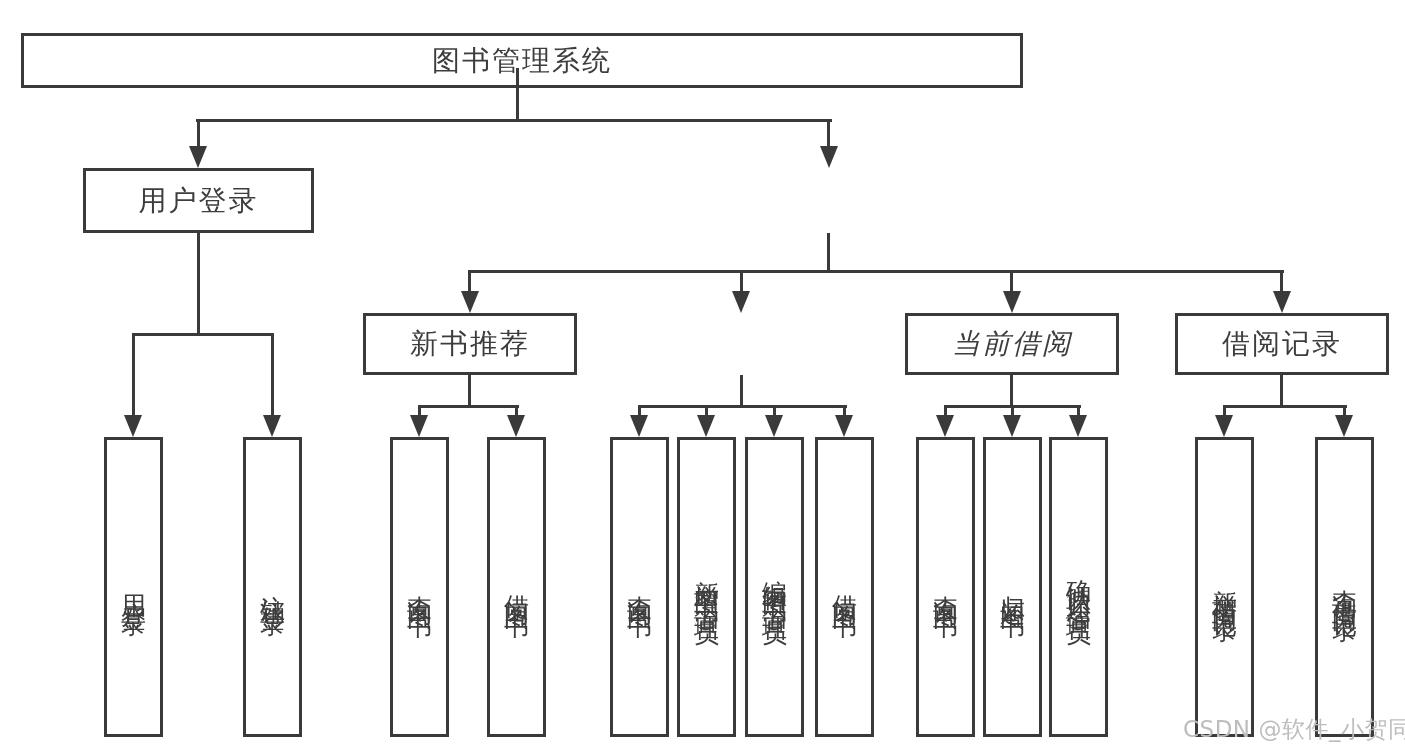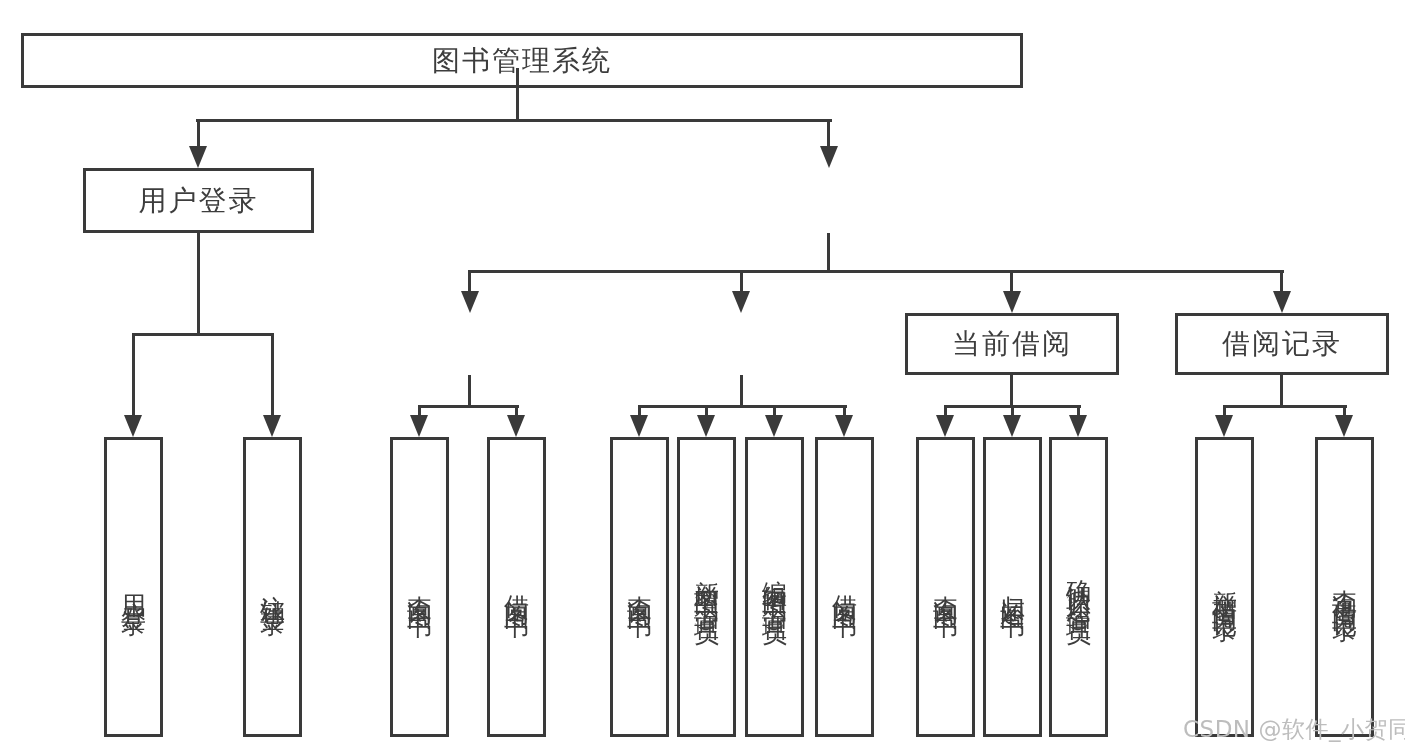--- a/index.html
+++ b/index.html
@@ -86,21 +86,24 @@
   <div class="hl" style="left:468px;top:270px;width:816px;"></div>
   <div class="vl" style="left:468px;top:270px;height:23px;"></div>
   <div class="vl" style="left:740px;top:270px;height:23px;"></div>
   <div class="vl" style="left:1010px;top:270px;height:23px;"></div>
   <div class="vl" style="left:1280px;top:270px;height:23px;"></div>
   <div class="arrow" style="left:461px;top:291px;"></div>
   <div class="arrow" style="left:732px;top:291px;"></div>
   <div class="arrow" style="left:1003px;top:291px;"></div>
   <div class="arrow" style="left:1273px;top:291px;"></div>
 
-  <div class="box" style="left:905px;top:313px;width:214px;height:62px;">
+  <div class="box" style="left:363px;top:313px;width:214px;height:62px;">
+    <span class="hlabel">新书推荐</span>
+  </div>
+  <div class="box" style="left:905px;top:313px;width:214px;height:62px;font-style:italic;">
     <span class="hlabel">当前借阅</span>
   </div>
   <div class="box" style="left:1175px;top:313px;width:214px;height:62px;justify-content:center;">
     <span class="hlabel">借阅记录</span>
   </div>
 
   <div class="vl" style="left:468px;top:375px;height:33px;"></div>
   <div class="hl" style="left:418px;top:405px;width:101px;"></div>
   <div class="vl" style="left:418px;top:405px;height:12px;"></div>
   <div class="vl" style="left:515px;top:405px;height:12px;"></div>

